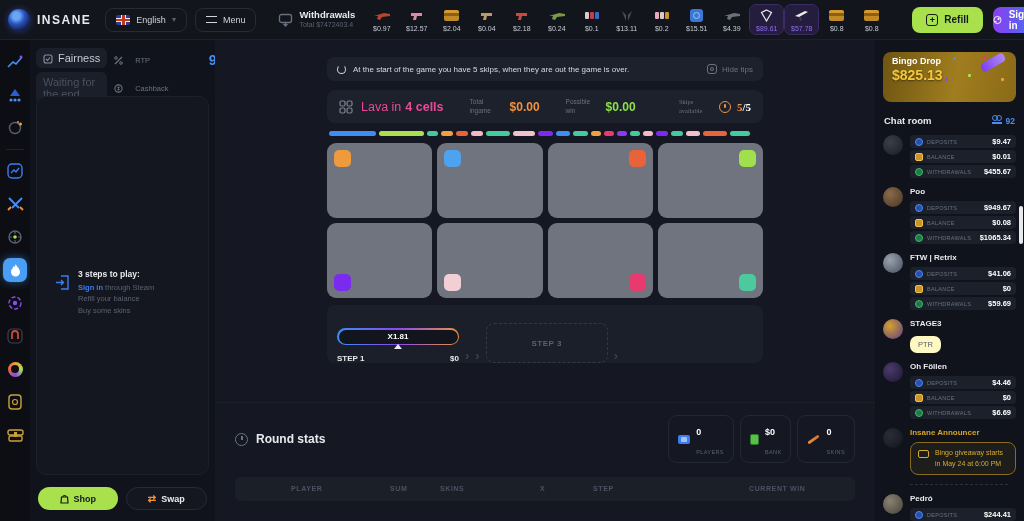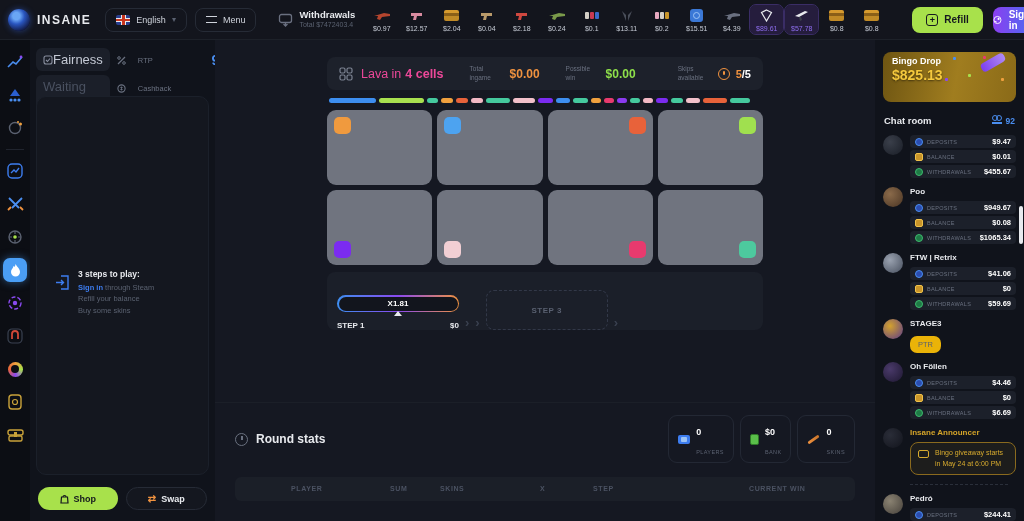--- a/index.html
+++ b/index.html
@@ -57,22 +57,22 @@
   .rail-ico.active { background:#4a9ef5; box-shadow:0 0 8px rgba(74,158,245,.5); }
   .rail-sep { width:18px; height:1px; background:#20242e; }
   .ring-ico { width:15px; height:15px; border-radius:50%;
     background:conic-gradient(#f0a03e,#a8e14b,#8a4af0,#e8623a,#f0a03e); position:relative; }
   .ring-ico::after { content:""; position:absolute; inset:3.5px; background:#0c0e14; border-radius:50%; }
 
   
   .leftpanel { position:absolute; left:30px; top:40px; width:185px; height:481px; background:#10131b; }
   .fair-row { display:flex; gap:5px; margin:8px 6px 6px; }
   .fair-col { width:96px; display:flex; flex-direction:column; gap:4px; }
-  .fair-chip { background:#1b1f29; border-radius:6px; padding:4px 7px; font-size:13px; color:#c4c9d4;
-    display:flex; align-items:center; }
+  .fair-chip { background:#1b1f29; border-radius:6px; padding:4px 7px; font-size:11px; color:#c4c9d4;
+    display:flex; align-items:flex-end; gap:5px; }
   .fair-chip.dim { color:#4a5160; }
   .rtp-col { flex:1; display:flex; flex-direction:column; gap:4px; }
   .rtp-row { display:flex; align-items:center; gap:12px; font-size:7.5px; color:#6a7180; padding:4px 2px; }
   .rtp-row .val { margin-left:auto; font-weight:bold; font-size:14px;padding-left:36px; }
   .val-blue { color:#4a8ef0; } .val-green { color:#a8e14b; }
   .bigcard { position:absolute; left:6px; right:6px; top:56px; bottom:46px;
     background:#14171f; border:1px solid #1b202a; border-radius:10px; }
   .steps3 { position:absolute; left:18px; top:172px; display:flex; gap:8px; }
   .steps3-txt .t { font-size:8.5px; font-weight:bold; color:#e8eaee; margin-bottom:3px; }
   .steps3-txt .l { font-size:7.5px; color:#5a6170; line-height:1.5; }
@@ -95,21 +95,21 @@
   .ht-ico { width:10px; height:10px; border:1.2px solid #6a7180; border-radius:3px; position:relative; }
   .ht-ico::after { content:""; position:absolute; inset:2px; border:1.2px solid #6a7180; border-radius:50%; }
   .game-head { height:33px; background:#1d212b; border-radius:8px; display:flex; align-items:center;
     padding:0 12px; margin-bottom:8px; }
   .gh-title { display:flex; align-items:baseline; gap:4px; font-size:12.5px; color:#ec4899; margin-left:8px; }
   .gh-title b { font-weight:bold; }
   .gh-stat { display:flex; align-items:center; gap:6px; margin-left:26px; }
   .gh-label { font-size:6.5px; color:#6a7180; line-height:1.25; text-transform:none; width:34px; }
   .gh-val { font-size:12px; font-weight:bold; }
   .orange { color:#f0923f; } .green { color:#8ee04a; }
-  .skips-wrap { margin-left:auto; display:flex; align-items:center; gap:6px; }
+  .skips-wrap { margin-left:auto; display:flex; align-items:center; gap:6px;font-family:Liberation Serif, serif; }
   .skip-ico { width:12px; height:12px; border:1.5px solid #f0923f; border-radius:50%; position:relative; }
   .skip-ico::after { content:""; position:absolute; left:4.5px; top:2px; width:2px; height:4px; background:#f0923f; border-radius:1px; }
   .skips-val { font-size:11px; font-weight:bold; color:#fff; }
   .skips-val .cur { color:#f0923f; }
   .strip { display:flex; gap:3px; height:5px; margin:0 2px 7px; }
   .seg { height:5px; border-radius:2.5px; flex:none; }
   .cellgrid { display:grid; grid-template-columns:repeat(4,1fr); gap:5px; margin-bottom:7px; }
   .game-cell { height:75px; background:#70747f; border-radius:9px; position:relative; cursor:pointer; }
   .badge { position:absolute; width:17px; height:17px; border-radius:5px; }
   .badge.tl { top:7px; left:7px; } .badge.tr { top:7px; right:7px; }
@@ -173,21 +173,21 @@
   .chat-name { font-size:8px; font-weight:bold; color:#e8eaee; margin:2px 0 5px; }
   .chat-name.gold { color:#d4a429; }
   .stat-row { display:flex; align-items:center; gap:4px; height:13px; background:#1c202a;
     border-radius:4px; padding:0 5px; margin-bottom:2px; }
   .stat-row .lbl { font-size:5.5px; color:#6a7180; letter-spacing:.3px; }
   .stat-row .val { margin-left:auto; font-size:7.5px; font-weight:bold; color:#fff; }
   .si { width:8px; height:8px; border-radius:50%; flex:none; }
   .si-dep { background:#2b4db0; border:1px solid #4a8ef0; }
   .si-bal { background:#c9952a; border:1px solid #f0c24a; border-radius:2px; }
   .si-wd { background:#1f7a46; border:1px solid #3dba6e; }
-  .chat-msg { background:#eab308; border-radius:7px; padding:4px 8px; font-size:7.5px; color:#5a6170;
+  .chat-msg { background:#fef9c3; border-radius:7px; padding:4px 8px; font-size:7.5px; color:#5a6170;
     display:inline-block; }
   .announce { border:1px solid #8a6a1e; background:rgba(212,164,41,.07); border-radius:8px;
     padding:5px 7px; display:flex; gap:6px; align-items:flex-start; }
   .announce .txt { font-size:7px; color:#d8ab2e; line-height:1.5; }
   .ticket-ico { width:11px; height:8px; border:1.2px solid #d8ab2e; border-radius:2px; margin-top:2px; flex:none; }
   .chat-divider { border-top:1px dashed #2a2f3a; margin:4px 8px 9px 27px; }
   .scroll-pill { position:absolute; right:1px; top:206px; width:4px; height:38px; background:#e8eaee; border-radius:2px; }
 
   svg { display:block; }
 </style>
@@ -486,20 +486,28 @@
     </div>
     <div class="swap-btn">
       <span class="swap-glyph">⇄</span>
       <span>Swap</span>
     </div>
   </div>
 </div>
 
 <div class="main">
   <div class="game-col">
+    <div class="tips">
+      <span class="spinner"></span>
+      <span class="tips-text">At the start of the game you have 5 skips, when they are out the game is over.</span>
+      <span class="hide-tips">
+        <span class="ht-ico"></span>
+        <span>Hide tips</span>
+      </span>
+    </div>
 
     <div class="game-head">
       <svg width="14" height="14" viewBox="0 0 14 14">
         <rect x="1" y="1" width="5" height="5" rx="1.5" fill="none" stroke="#7d8493" stroke-width="1.2"></rect>
         <rect x="8" y="1" width="5" height="5" rx="1.5" fill="none" stroke="#7d8493" stroke-width="1.2"></rect>
         <rect x="1" y="8" width="5" height="5" rx="1.5" fill="none" stroke="#7d8493" stroke-width="1.2"></rect>
         <rect x="8" y="8" width="5" height="5" rx="1.5" fill="none" stroke="#7d8493" stroke-width="1.2"></rect>
       </svg>
       <div class="gh-title">
         <span>Lava in</span>

